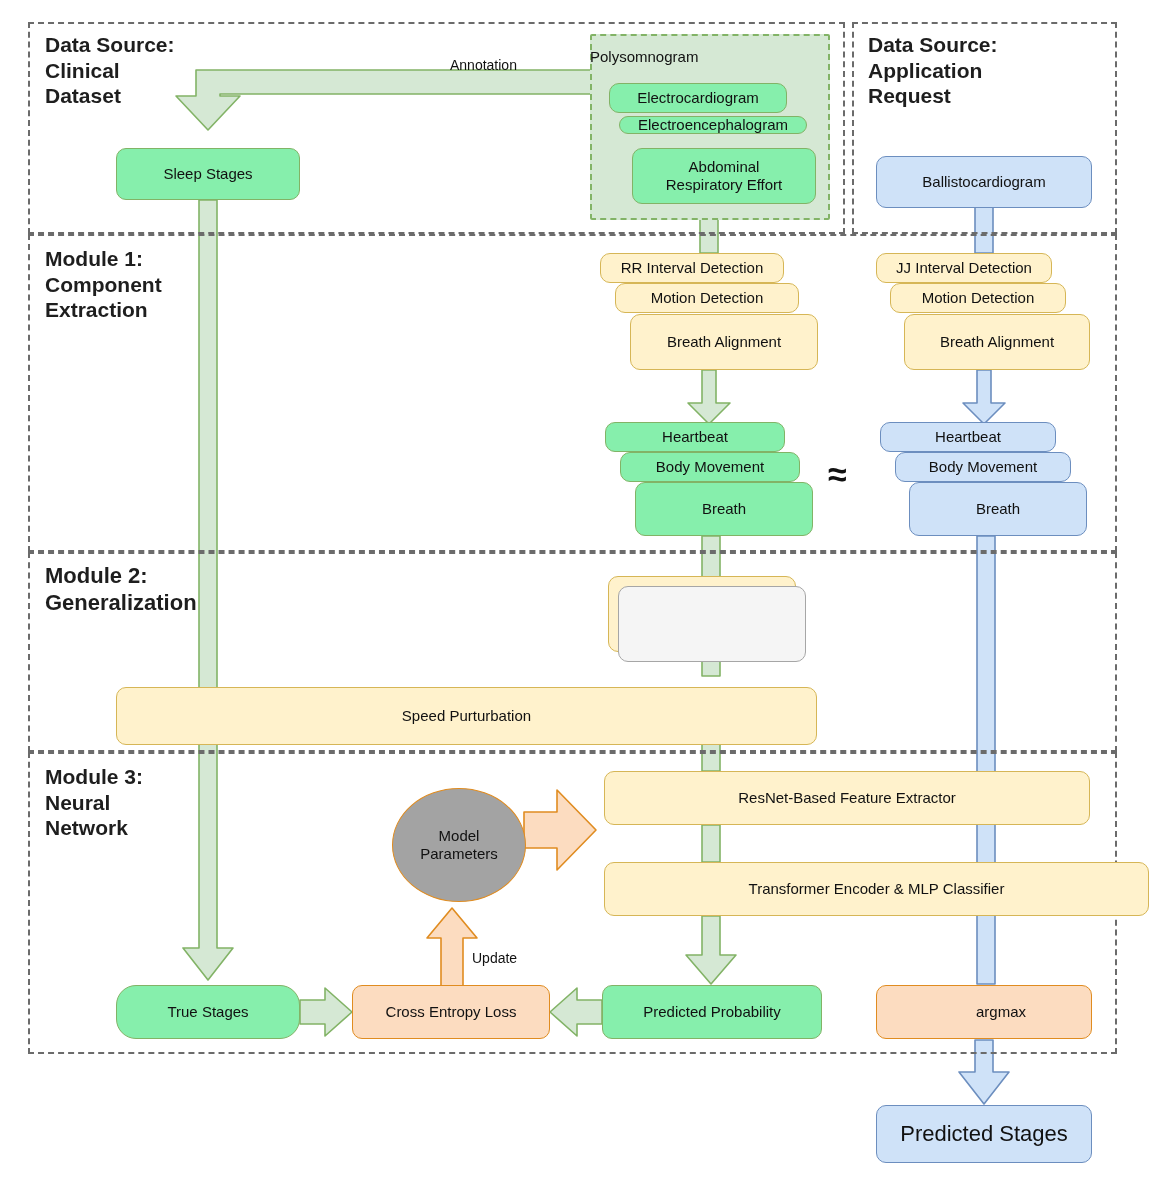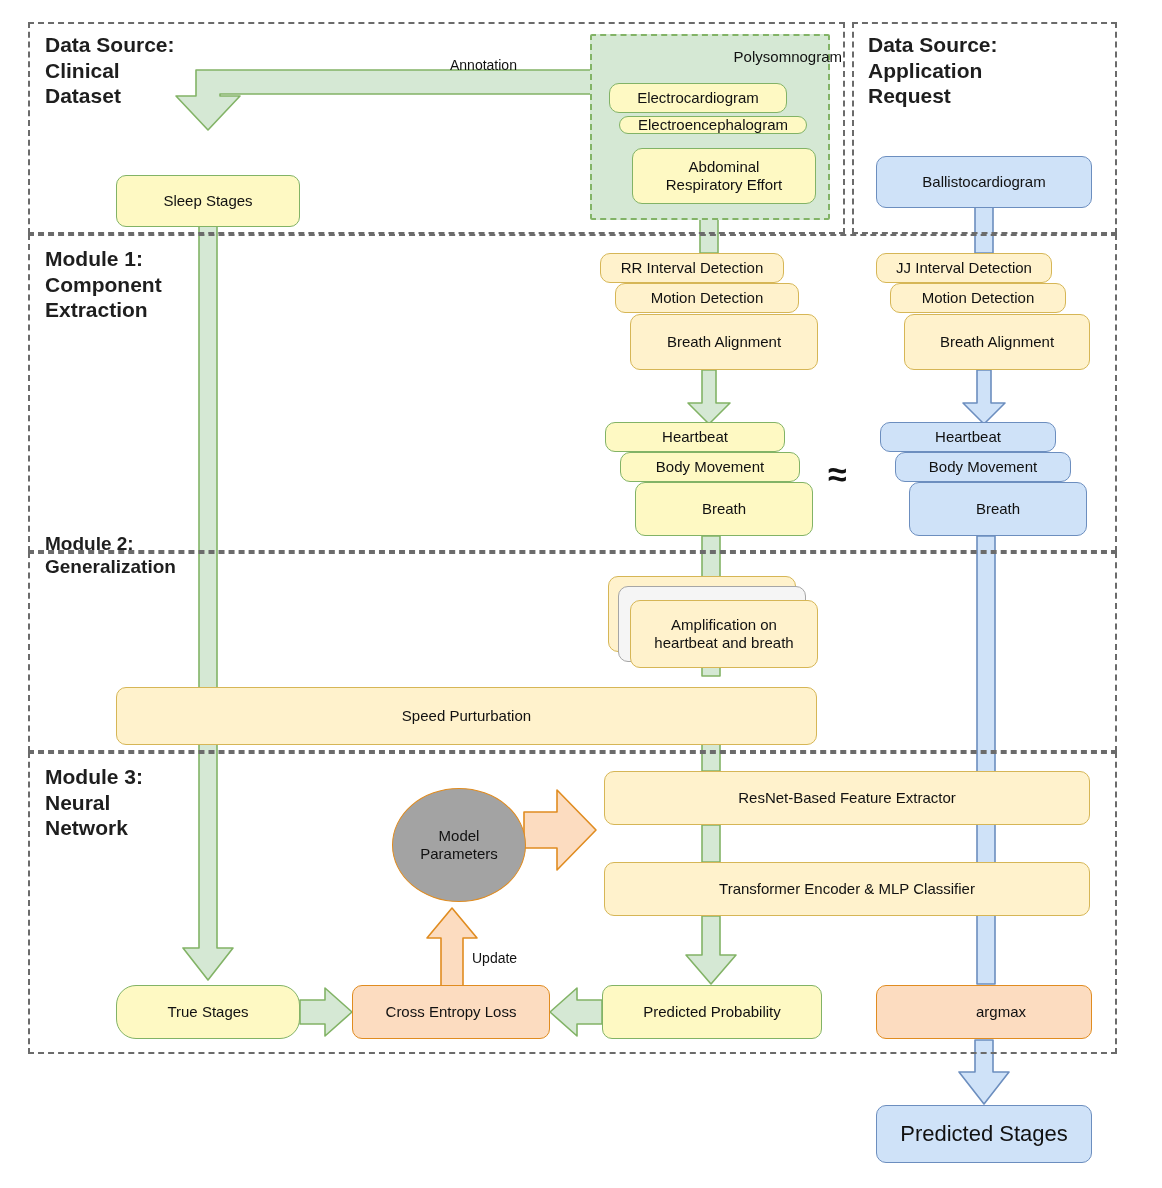--- a/index.html
+++ b/index.html
@@ -9,29 +9,29 @@
   
   .panel{position:absolute;border:2px dashed #6b6b6b;box-sizing:border-box;background:transparent;}
 
   
   .sectitle{position:absolute;font-weight:bold;color:#1e1e1e;line-height:1.22;white-space:pre-line;}
 
   
   .node{position:absolute;box-sizing:border-box;border-radius:10px;display:flex;
         align-items:center;justify-content:center;text-align:center;line-height:1.2;
         color:#111;font-size:15px;padding:2px 6px;}
-  .green{background:#fef9c3;border:1.6px solid #82b366;}
+  .green{background:#86efac;border:1.6px solid #82b366;}
   .blue {background:#cfe2f8;border:1.6px solid #6c8ebf;}
   .yellow{background:#fff2cc;border:1.6px solid #d6b656;}
   .orange{background:#fcdcc0;border:1.6px solid #e08c20;}
   .grey {background:#f5f5f5;border:1.6px solid #a6a6a6;}
 
   .dashgroup{position:absolute;box-sizing:border-box;background:#d5e8d4;
              border:2px dashed #82b366;border-radius:2px;}
-  .grouptitle{position:absolute;text-align:right;font-size:15px;color:#111;margin-left:12px;}
+  .grouptitle{position:absolute;text-align:left;font-size:15px;color:#111;}
 
   .ellipse{position:absolute;border-radius:50%;background:#a3a3a3;border:1.6px solid #e08c20;
            display:flex;align-items:center;justify-content:center;text-align:center;
            font-size:15px;color:#111;line-height:1.2;}
 
   .edgelabel{position:absolute;font-size:14px;color:#111;background:transparent;white-space:nowrap;}
   .approx{position:absolute;font-size:34px;font-weight:bold;color:#111;}
 
   svg.flow{position:absolute;left:0;top:0;width:1162px;height:1188px;pointer-events:none;}
 </style>
@@ -91,27 +91,27 @@
 
   <div class="sectitle" style="left:45px;top:32px;font-size:21px;">Data Source:
 Clinical
 Dataset</div>
   <div class="sectitle" style="left:868px;top:32px;font-size:21px;">Data Source:
 Application
 Request</div>
   <div class="sectitle" style="left:45px;top:246px;font-size:21px;">Module 1:
 Component
 Extraction</div>
-  <div class="sectitle" style="left:45px;top:532px;font-size:19px;">Module 2:
+  <div class="sectitle" style="left:45px;top:563px;font-size:22px;">Module 2:
 Generalization</div>
   <div class="sectitle" style="left:45px;top:764px;font-size:21px;">Module 3:
 Neural
 Network</div>
 
-  <div class="node green" style="left:116px;top:148px;width:184px;height:52px;margin-top:27px;">Sleep Stages</div>
+  <div class="node green" style="left:116px;top:148px;width:184px;height:52px;">Sleep Stages</div>
 
   <div class="dashgroup" style="left:590px;top:34px;width:240px;height:186px;"></div>
   <div class="grouptitle" style="left:590px;top:48px;width:240px;">Polysomnogram</div>
   <div class="node green" style="left:609px;top:83px;width:178px;height:30px;">Electrocardiogram</div>
   <div class="node green" style="left:619px;top:116px;width:188px;height:18px;">Electroencephalogram</div>
   <div class="node green" style="left:632px;top:148px;width:184px;height:56px;white-space:pre-line;">Abdominal
 Respiratory Effort</div>
 
   <div class="node blue" style="left:876px;top:156px;width:216px;height:52px;">Ballistocardiogram</div>
 
@@ -128,30 +128,28 @@
   <div class="node green" style="left:635px;top:482px;width:178px;height:54px;">Breath</div>
 
   <div class="node blue" style="left:880px;top:422px;width:176px;height:30px;">Heartbeat</div>
   <div class="node blue" style="left:895px;top:452px;width:176px;height:30px;">Body Movement</div>
   <div class="node blue" style="left:909px;top:482px;width:178px;height:54px;">Breath</div>
 
   <div class="approx" style="left:828px;top:455px;">≈</div>
 
   <div class="node yellow" style="left:608px;top:576px;width:188px;height:76px;"></div>
   <div class="node grey" style="left:618px;top:586px;width:188px;height:76px;"></div>
-  <div class="node yellow" style="left:630px;top:600px;width:188px;height:68px;white-space:pre-line;">Amplification on
-heartbeat and breath</div>
 
   <div class="node yellow" style="left:116px;top:675px;width:701px;height:58px;margin-top:12px;">Speed Purturbation</div>
 
   <div class="ellipse" style="left:392px;top:788px;width:132px;height:112px;white-space:pre-line;">Model
 Parameters</div>
 
   <div class="node yellow" style="left:604px;top:771px;width:486px;height:54px;">ResNet-Based Feature Extractor</div>
-  <div class="node yellow" style="left:604px;top:862px;width:486px;height:54px;">Transformer Encoder &amp; MLP Classifier</div>
+  <div class="node yellow" style="left:604px;top:862px;width:545px;height:54px;">Transformer Encoder &amp; MLP Classifier</div>
 
   <div class="node green" style="left:116px;top:985px;width:184px;height:54px;border-radius:20px;">True Stages</div>
   <div class="node green" style="left:602px;top:985px;width:220px;height:54px;">Predicted Probability</div>
   <div class="node orange" style="left:352px;top:985px;width:198px;height:54px;">Cross Entropy Loss</div>
   <div class="node orange" style="left:876px;top:985px;width:216px;height:54px;padding-left:40px;">argmax</div>
 
   <div class="node blue" style="left:876px;top:1105px;width:216px;height:58px;font-size:22px;">Predicted Stages</div>
 
   <div class="edgelabel" style="left:450px;top:57px;">Annotation</div>
   <div class="edgelabel" style="left:472px;top:950px;">Update</div>

